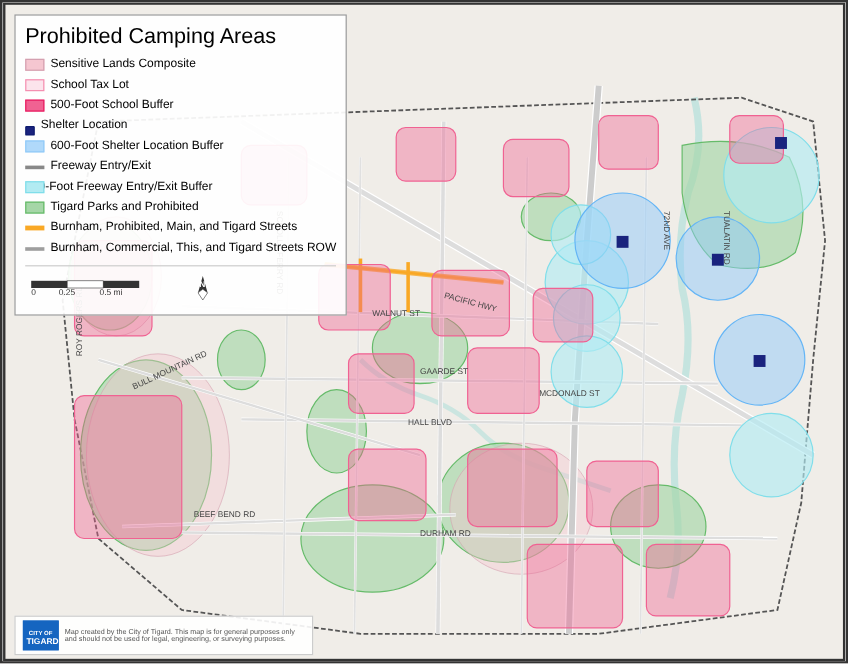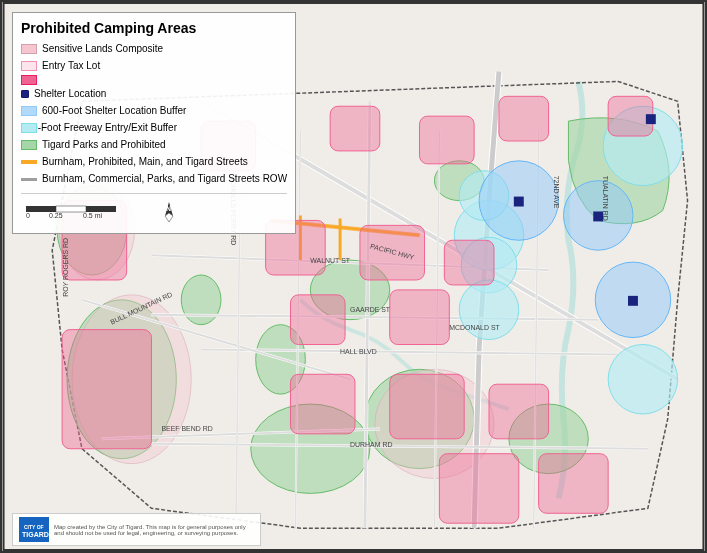--- a/index.html
+++ b/index.html
@@ -24,22 +24,22 @@
       left: 10px;
       background: rgba(255,255,255,0.92);
       border: 1px solid #999;
       padding: 6px 8px;
       font-size: 10px;
       line-height: 1.6;
       z-index: 100;
       min-width: 170px;
     }
     .legend-title {
-      font-size: 14px;
-      font-weight: bold;
+      font-size: 18px;
+      font-weight: normal;
       margin-bottom: 4px;
       line-height: 1.3;
     }
     .legend-item {
       display: flex;
       align-items: center;
       gap: 5px;
       margin-bottom: 1px;
     }
     .legend-swatch {
@@ -62,21 +62,21 @@
     }
     .legend-swatch.shelter {
       background: #1a237e;
       border: 1px solid #0d1b6e;
       width: 8px;
       height: 8px;
       border-radius: 1px;
     }
     .legend-shelter-wrap {
       display: flex;
-      align-items: center;
+      align-items: flex-end;
       gap: 5px;
     }
     .legend-swatch.shelter-buffer {
       background: #90caf9;
       border: 1px solid #64b5f6;
       opacity: 0.7;
     }
     .freeway-line {
       width: 16px;
       height: 3px;
@@ -278,48 +278,53 @@
 
   <div class="legend">
     <div class="legend-title">Prohibited Camping Areas</div>
 
     <div class="legend-item">
       <div class="legend-swatch sensitive"></div>
       <span>Sensitive Lands Composite</span>
     </div>
     <div class="legend-item">
       <div class="legend-swatch school-tax"></div>
-      <span>Entry Tax Lot</span>
+      <span>School Tax Lot</span>
     </div>
     <div class="legend-item">
       <div class="legend-swatch school-buffer"></div>
+      <span>500-Foot School Buffer</span>
     </div>
     <div class="legend-item legend-shelter-wrap">
       <div class="legend-swatch shelter"></div>
       <span>Shelter Location</span>
     </div>
     <div class="legend-item">
       <div class="legend-swatch shelter-buffer"></div>
       <span>600-Foot Shelter Location Buffer</span>
     </div>
     <div class="legend-item">
+      <div class="freeway-line"></div>
+      <span>Freeway Entry/Exit</span>
+    </div>
+    <div class="legend-item">
       <div class="legend-swatch freeway-buffer"></div>
       <span>500-Foot Freeway Entry/Exit Buffer</span>
     </div>
     <div class="legend-item">
       <div class="legend-swatch parks"></div>
       <span>Tigard Parks and Prohibited</span>
     </div>
     <div class="legend-item">
       <div class="legend-line-orange"></div>
       <span>Burnham, Prohibited, Main, and Tigard Streets</span>
     </div>
     <div class="legend-item">
       <div class="legend-line-gray"></div>
-      <span>Burnham, Commercial, Parks, and Tigard Streets ROW</span>
+      <span>Burnham, Commercial, This, and Tigard Streets ROW</span>
     </div>
 
     <div style="margin-top:6px; border-top:1px solid #ccc; padding-top:4px;">
       <svg width="130" height="20">
         <rect x="5" y="8" width="30" height="6" fill="#333"></rect>
         <rect x="35" y="8" width="30" height="6" fill="white" stroke="#333" stroke-width="0.5"></rect>
         <rect x="65" y="8" width="30" height="6" fill="#333"></rect>
         <text x="5" y="20" font-size="7" fill="#333" font-family="Arial">0</text>
         <text x="28" y="20" font-size="7" fill="#333" font-family="Arial">0.25</text>
         <text x="62" y="20" font-size="7" fill="#333" font-family="Arial">0.5 mi</text>

